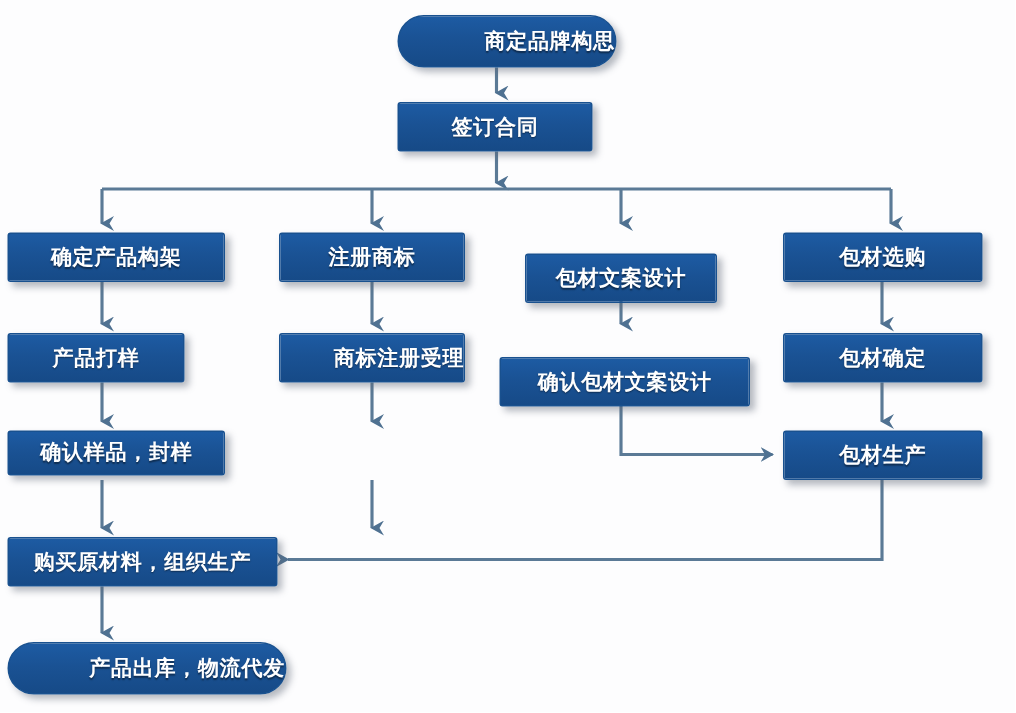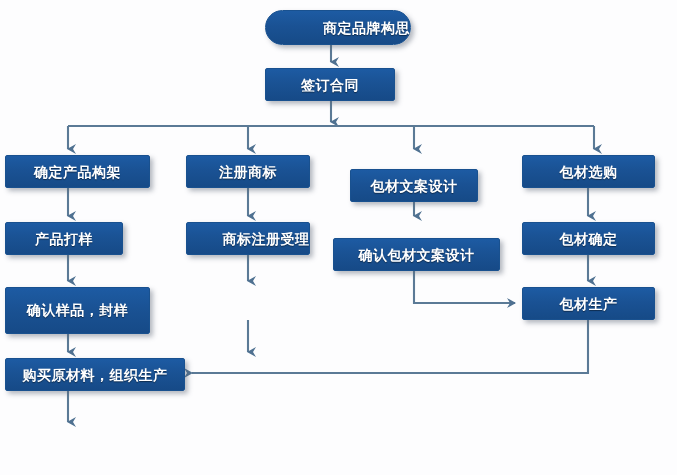--- a/index.html
+++ b/index.html
@@ -129,22 +129,25 @@
     </div>
     <div class="node sharp" style="left: 186px; top: 222px; width: 124px; height: 33px; padding-left: 36px;">
       <span class="node-label">商标注册受理</span>
     </div>
     <div class="node sharp" style="left: 333px; top: 238px; width: 167px; height: 33px;">
       <span class="node-label">确认包材文案设计</span>
     </div>
     <div class="node sharp" style="left: 522px; top: 222px; width: 133px; height: 33px;">
       <span class="node-label">包材确定</span>
     </div>
-    <div class="node sharp" style="left: 5px; top: 287px; width: 145px; height: 47px; font-family: Liberation Serif, serif;">
+    <div class="node sharp" style="left: 5px; top: 287px; width: 145px; height: 30px;">
       <span class="node-label">确认样品，封样</span>
     </div>
     <div class="node sharp" style="left: 522px; top: 287px; width: 133px; height: 33px;">
       <span class="node-label">包材生产</span>
     </div>
     <div class="node sharp" style="left: 5px; top: 358px; width: 180px; height: 33px;">
       <span class="node-label">购买原材料，组织生产</span>
     </div>
+    <div class="node rounded" style="left: 5px; top: 428px; width: 186px; height: 35px;">
+      <span class="node-label">产品出库，物流代发</span>
+    </div>
   </div>
 
 </body></html>

